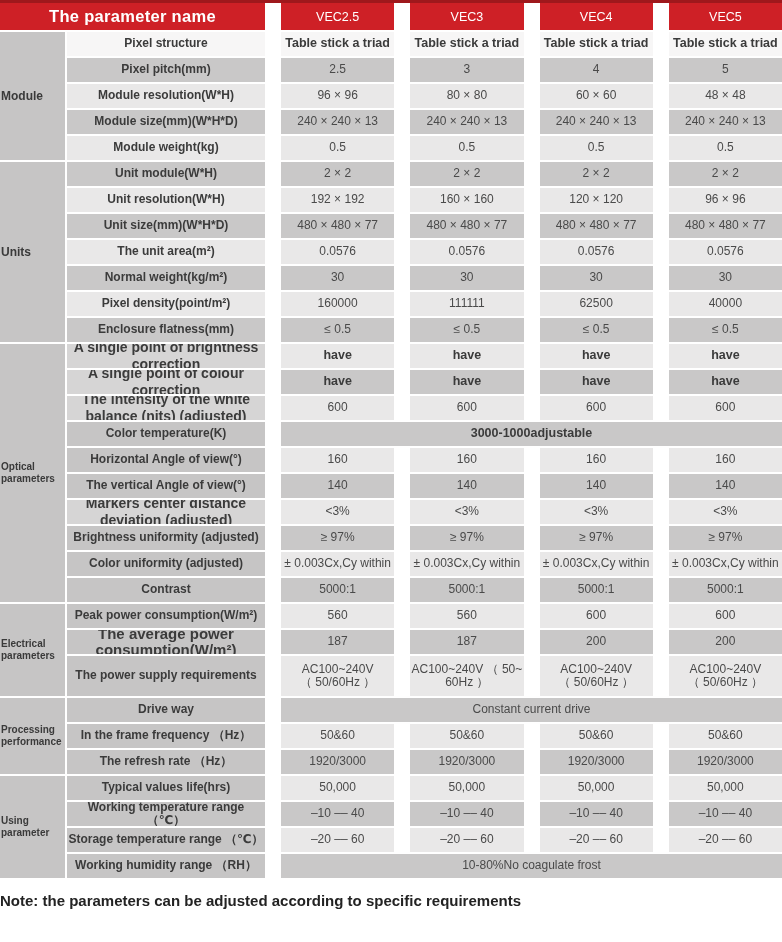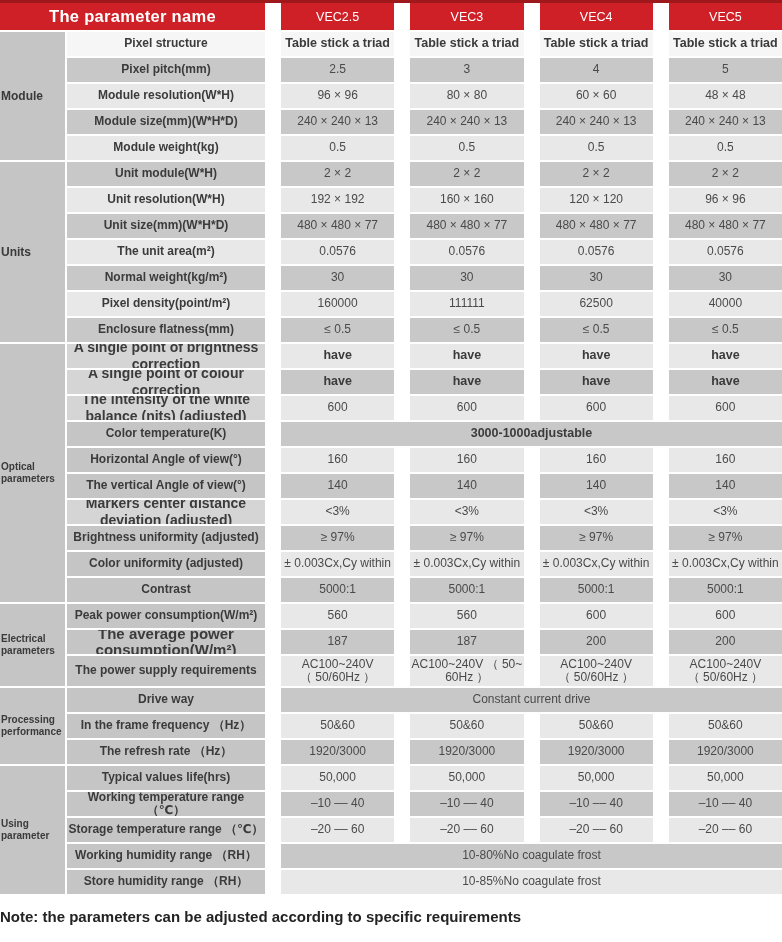--- a/index.html
+++ b/index.html
@@ -35,21 +35,21 @@
   }
   .group{
     background:var(--p-dark);display:flex;align-items:center;
     padding-left:1px;font-weight:bold;font-size:10px;line-height:1.2;
     color:#3a3a3a;
   }
   .group.big{font-size:12px;}
   .rows{display:flex;flex-direction:column;row-gap:2px;}
   .row{display:grid;grid-template-columns:198px repeat(4,1fr);column-gap:16px;height:24px;}
   .row.span1{grid-template-columns:198px 1fr;}
-  .row.tall{height:30px;}
+  .row.tall{height:40px;}
   .cell{
     display:flex;align-items:center;justify-content:center;
     text-align:center;overflow:hidden;
   }
   .param{font-weight:bold;font-size:12px;line-height:1.1;}
   .param.small{font-size:14px;line-height:1.2;}
   .param.smallish{font-size:15px;}
   .val{font-size:12px;color:#4a4a4a;white-space:pre-line;line-height:1.1;}
   .val.boldv{font-weight:bold;color:#3b3b3b;font-size:12.5px;}
   .s-white{background:var(--s-white);}
@@ -314,21 +314,17 @@
             <div class="cell param p-darkbg">Storage temperature range （℃）</div>
             <div class="cell val s-light">–20 –– 60</div>
             <div class="cell val s-light">–20 –– 60</div>
             <div class="cell val s-light">–20 –– 60</div>
             <div class="cell val s-light">–20 –– 60</div>
           </div>
           <div class="row span1">
             <div class="cell param p-darkbg">Working humidity range （RH）</div>
             <div class="cell val s-dark">10-80%No coagulate frost</div>
           </div>
-          <div class="row span1">
-            <div class="cell param p-darkbg">Store humidity range （RH）</div>
-            <div class="cell val s-light">10-85%No coagulate frost</div>
-          </div>
         </div>
       </div>
     </div>
   <div class="note">Note: the parameters can be adjusted according to specific requirements</div>
 </div>
 
 </body></html>

